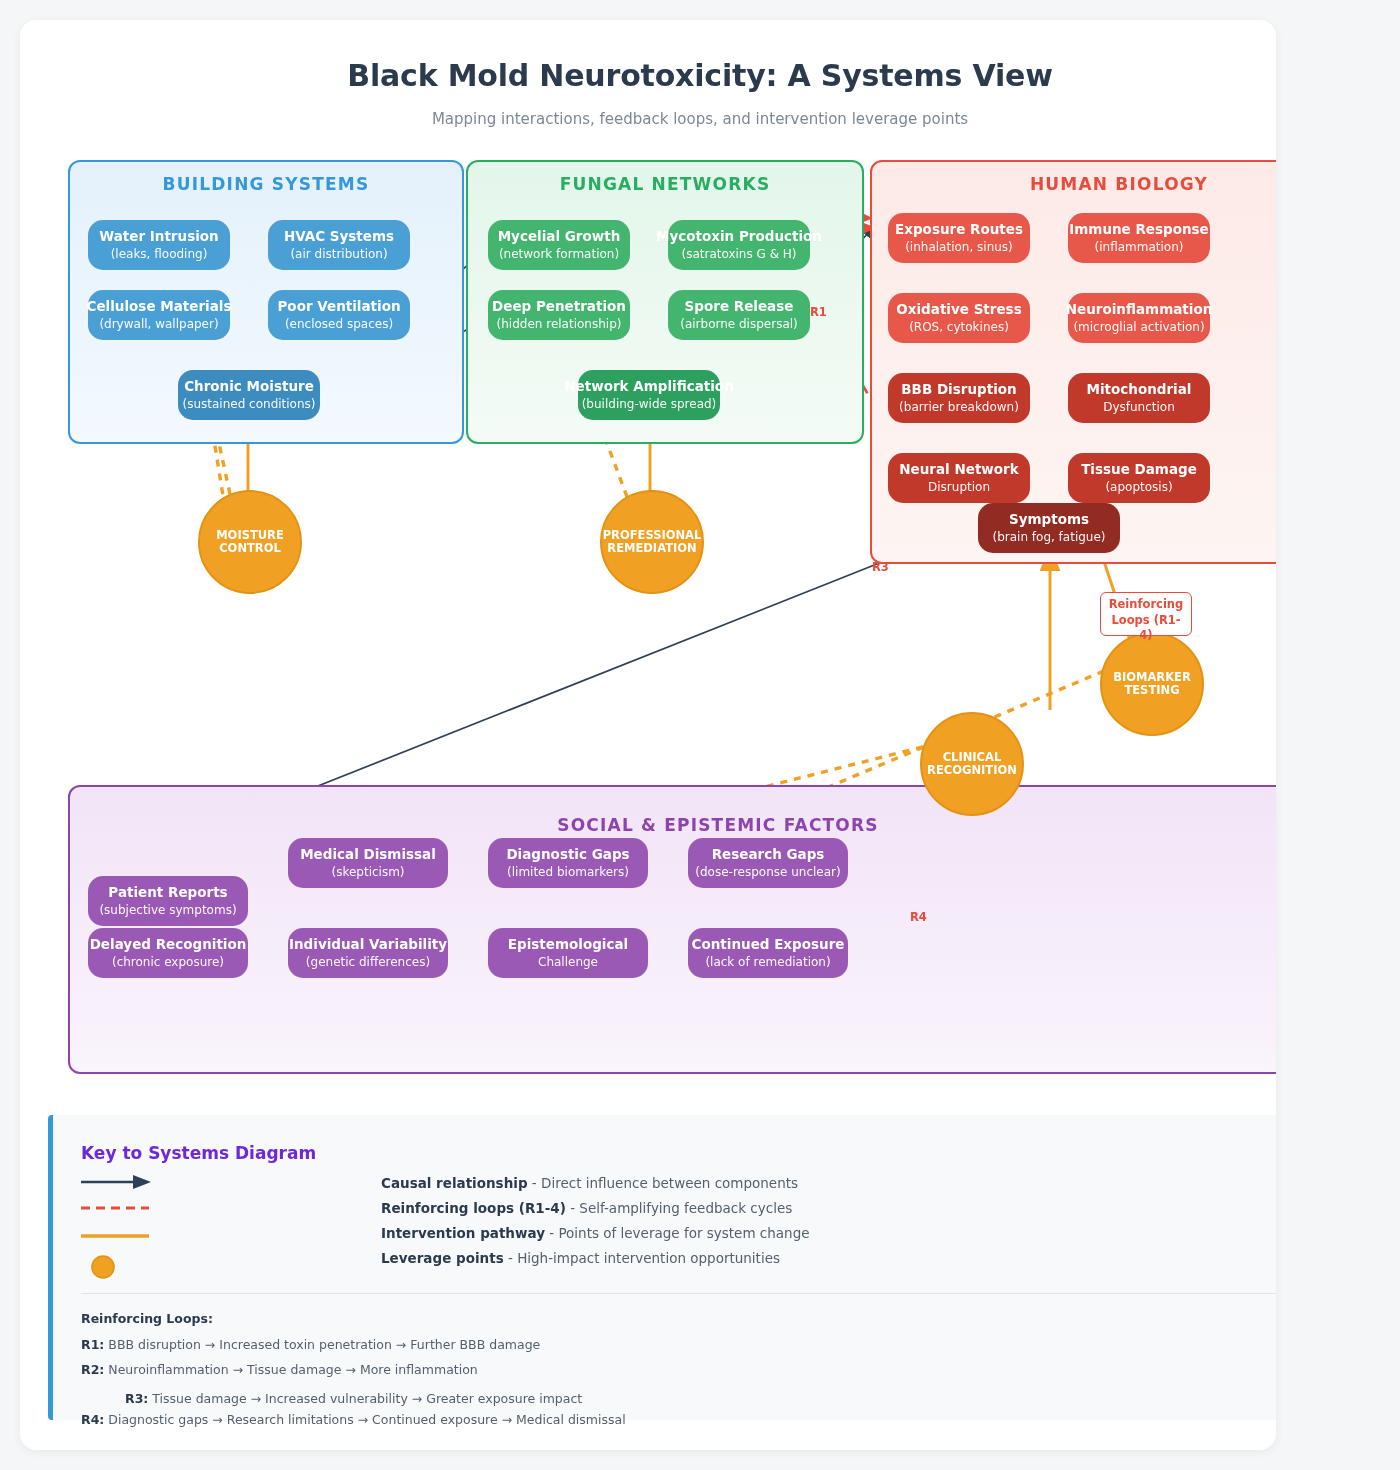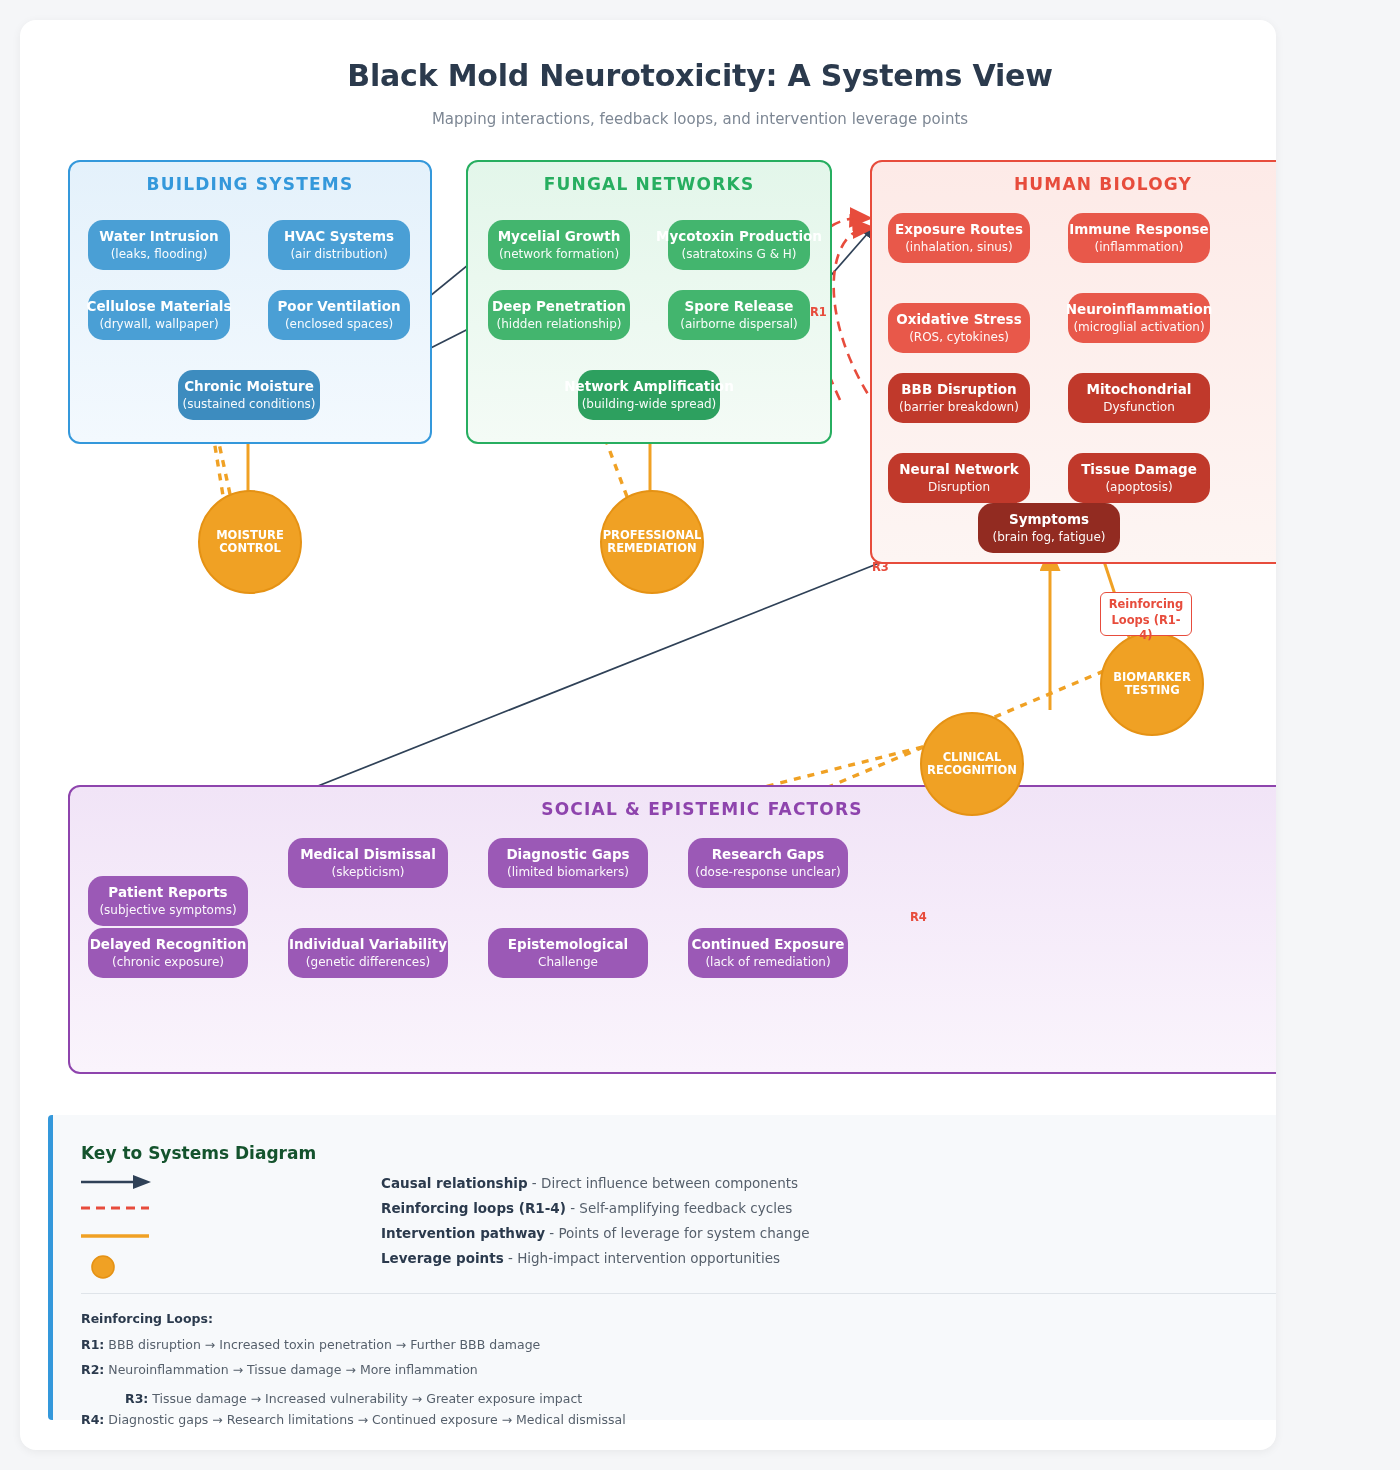--- a/index.html
+++ b/index.html
@@ -17,33 +17,33 @@
   }
   #page-title{
     position:absolute;top:38px;left:0;width:1360px;text-align:center;
     font-size:30px;font-weight:bold;color:#2b3a4d;letter-spacing:-0.2px;
   }
   #page-subtitle{
     position:absolute;top:90px;left:0;width:1360px;text-align:center;
     font-size:15px;color:#7d8794;
   }
 
-  .cluster{position:absolute;border-radius:12px;border:2px solid;}
+  .cluster{position:absolute;border-radius:12px;border:2px solid;padding-left:32px;}
   .cluster-title{
     position:absolute;top:12px;left:0;width:100%;text-align:center;
     font-size:17px;font-weight:bold;letter-spacing:1.2px;
   }
   .c-building{border-color:#3498db;background:linear-gradient(180deg,#e4f1fb 0%,#f3f9fe 100%);}
   .c-building .cluster-title{color:#3498db;}
   .c-fungal{border-color:#27ae60;background:linear-gradient(180deg,#e3f6ea 0%,#f4fbf6 100%);}
   .c-fungal .cluster-title{color:#27ae60;}
   .c-human{border-color:#e74c3c;background:linear-gradient(180deg,#fdeae7 0%,#fdf5f3 100%);}
   .c-human .cluster-title{color:#e74c3c;}
   .c-social{border-color:#8e44ad;background:linear-gradient(180deg,#f1e4f7 0%,#faf4fc 100%);}
-  .c-social .cluster-title{color:#8e44ad;}
+  .c-social .cluster-title{color:#8e44ad;margin-top:16px;}
 
   .node{
     position:absolute;border-radius:15px;color:#fff;text-align:center;
     display:flex;flex-direction:column;align-items:center;justify-content:center;
     box-sizing:border-box;padding:4px 11px;overflow:visible;white-space:nowrap;
   }
   .node .n-title{font-size:13.5px;font-weight:bold;line-height:1.15;}
   .node .n-sub{font-size:12px;font-weight:normal;line-height:1.2;margin-top:2px;opacity:0.96;}
 
   .blue{background:#4a9fd5;}
@@ -69,21 +69,21 @@
     padding:4px 6px;box-sizing:border-box;
   }
 
   svg.edges{position:absolute;left:0;top:0;width:1360px;height:1430px;pointer-events:none;}
 
   
   #legend{
     position:absolute;left:28px;top:1095px;width:1304px;height:305px;
     background:#f7f9fb;border-left:5px solid #3498db;border-radius:4px;box-sizing:border-box;
   }
-  #legend-title{position:absolute;left:28px;top:28px;font-size:17px;font-weight:bold;color:#14532d;}
+  #legend-title{position:absolute;left:28px;top:28px;font-size:17px;font-weight:bold;color:#6d28d9;}
   .lg-glyph{position:absolute;left:28px;}
   .lg-row{position:absolute;left:328px;font-size:13.5px;color:#555f6b;white-space:nowrap;}
   .lg-row b{color:#2b3a4d;}
   #lg-div{position:absolute;left:28px;top:178px;width:1248px;height:1px;background:#dfe4e9;}
   .loop-line{position:absolute;left:28px;font-size:12.5px;color:#555f6b;white-space:nowrap;}
   .loop-line b{color:#2b3a4d;}
 </style>
 </head>
 <body>
 
@@ -221,21 +221,21 @@
     <div class="cluster-title">HUMAN BIOLOGY</div>
   </div>
   <div class="node red" style="left:868px;top:193px;width:142px;height:50px;">
     <span class="n-title">Exposure Routes</span>
     <span class="n-sub">(inhalation, sinus)</span>
   </div>
   <div class="node red" style="left:1048px;top:193px;width:142px;height:50px;">
     <span class="n-title">Immune Response</span>
     <span class="n-sub">(inflammation)</span>
   </div>
-  <div class="node red" style="left:868px;top:283px;width:142px;height:50px;">
+  <div class="node red" style="left:868px;top:273px;width:142px;height:50px;">
     <span class="n-title">Oxidative Stress</span>
     <span class="n-sub">(ROS, cytokines)</span>
   </div>
   <div class="node red" style="left:1048px;top:273px;width:142px;height:50px;">
     <span class="n-title">Neuroinflammation</span>
     <span class="n-sub">(microglial activation)</span>
   </div>
   <div class="node red-d" style="left:868px;top:353px;width:142px;height:50px;">
     <span class="n-title">BBB Disruption</span>
     <span class="n-sub">(barrier breakdown)</span>

